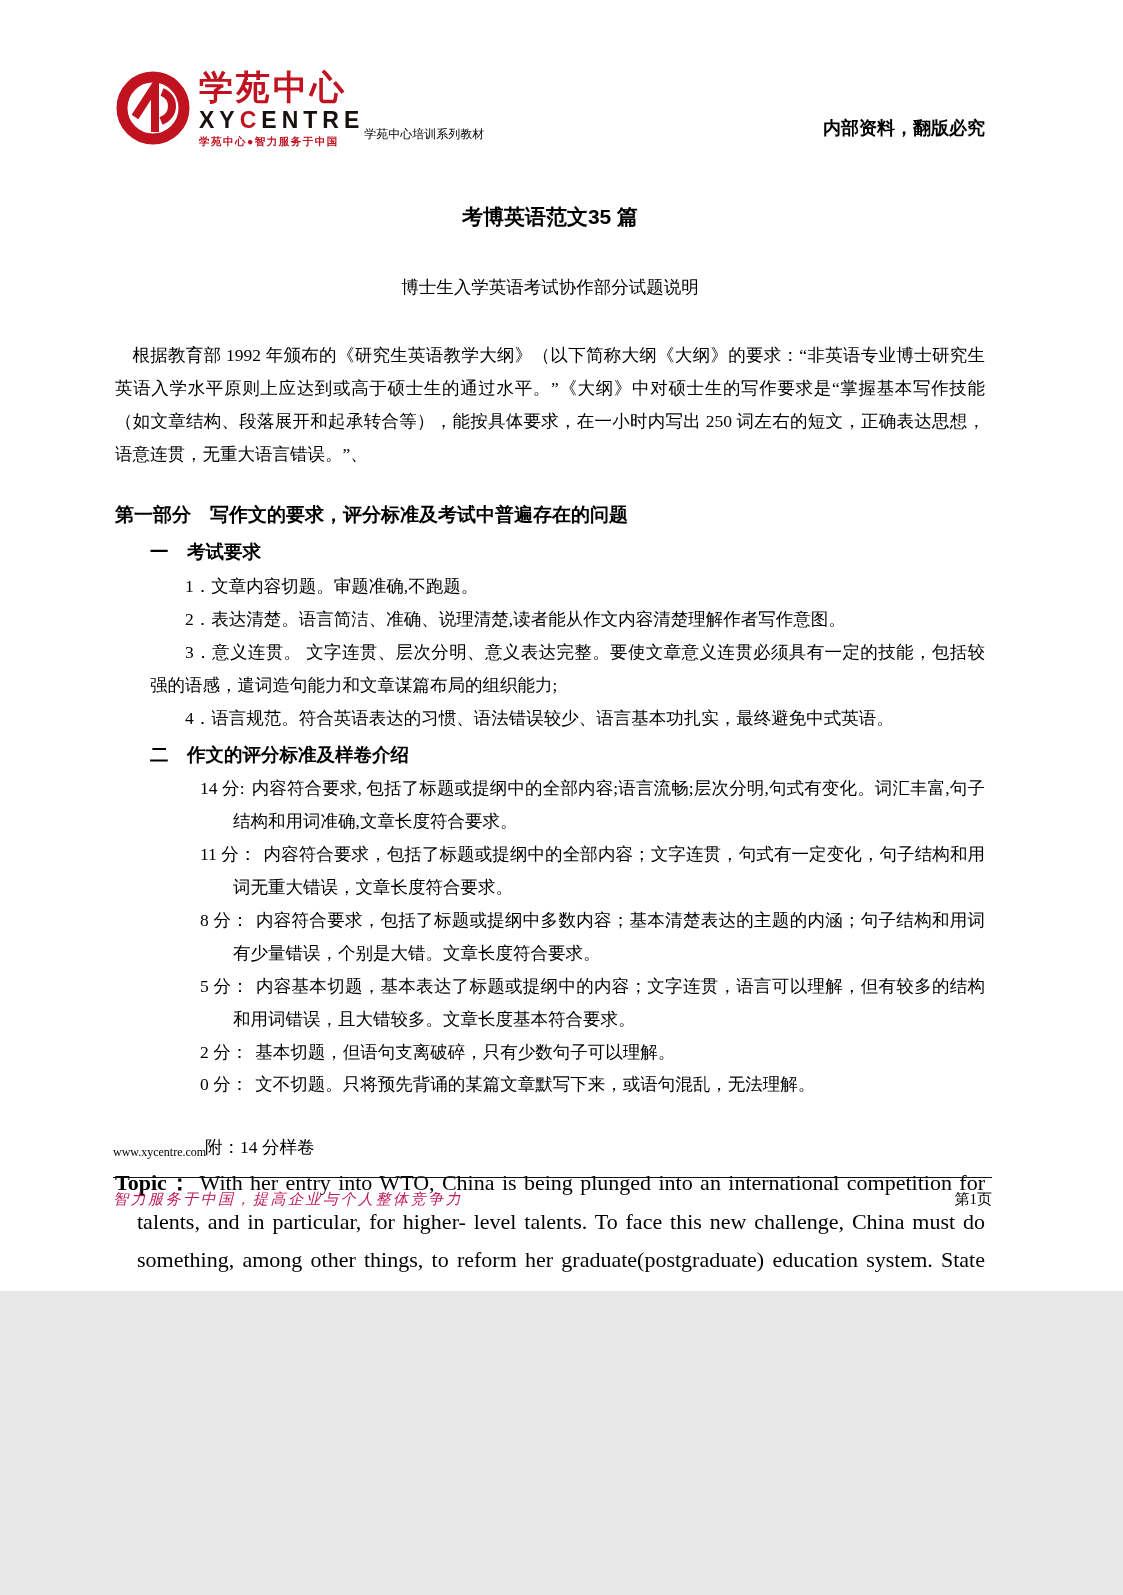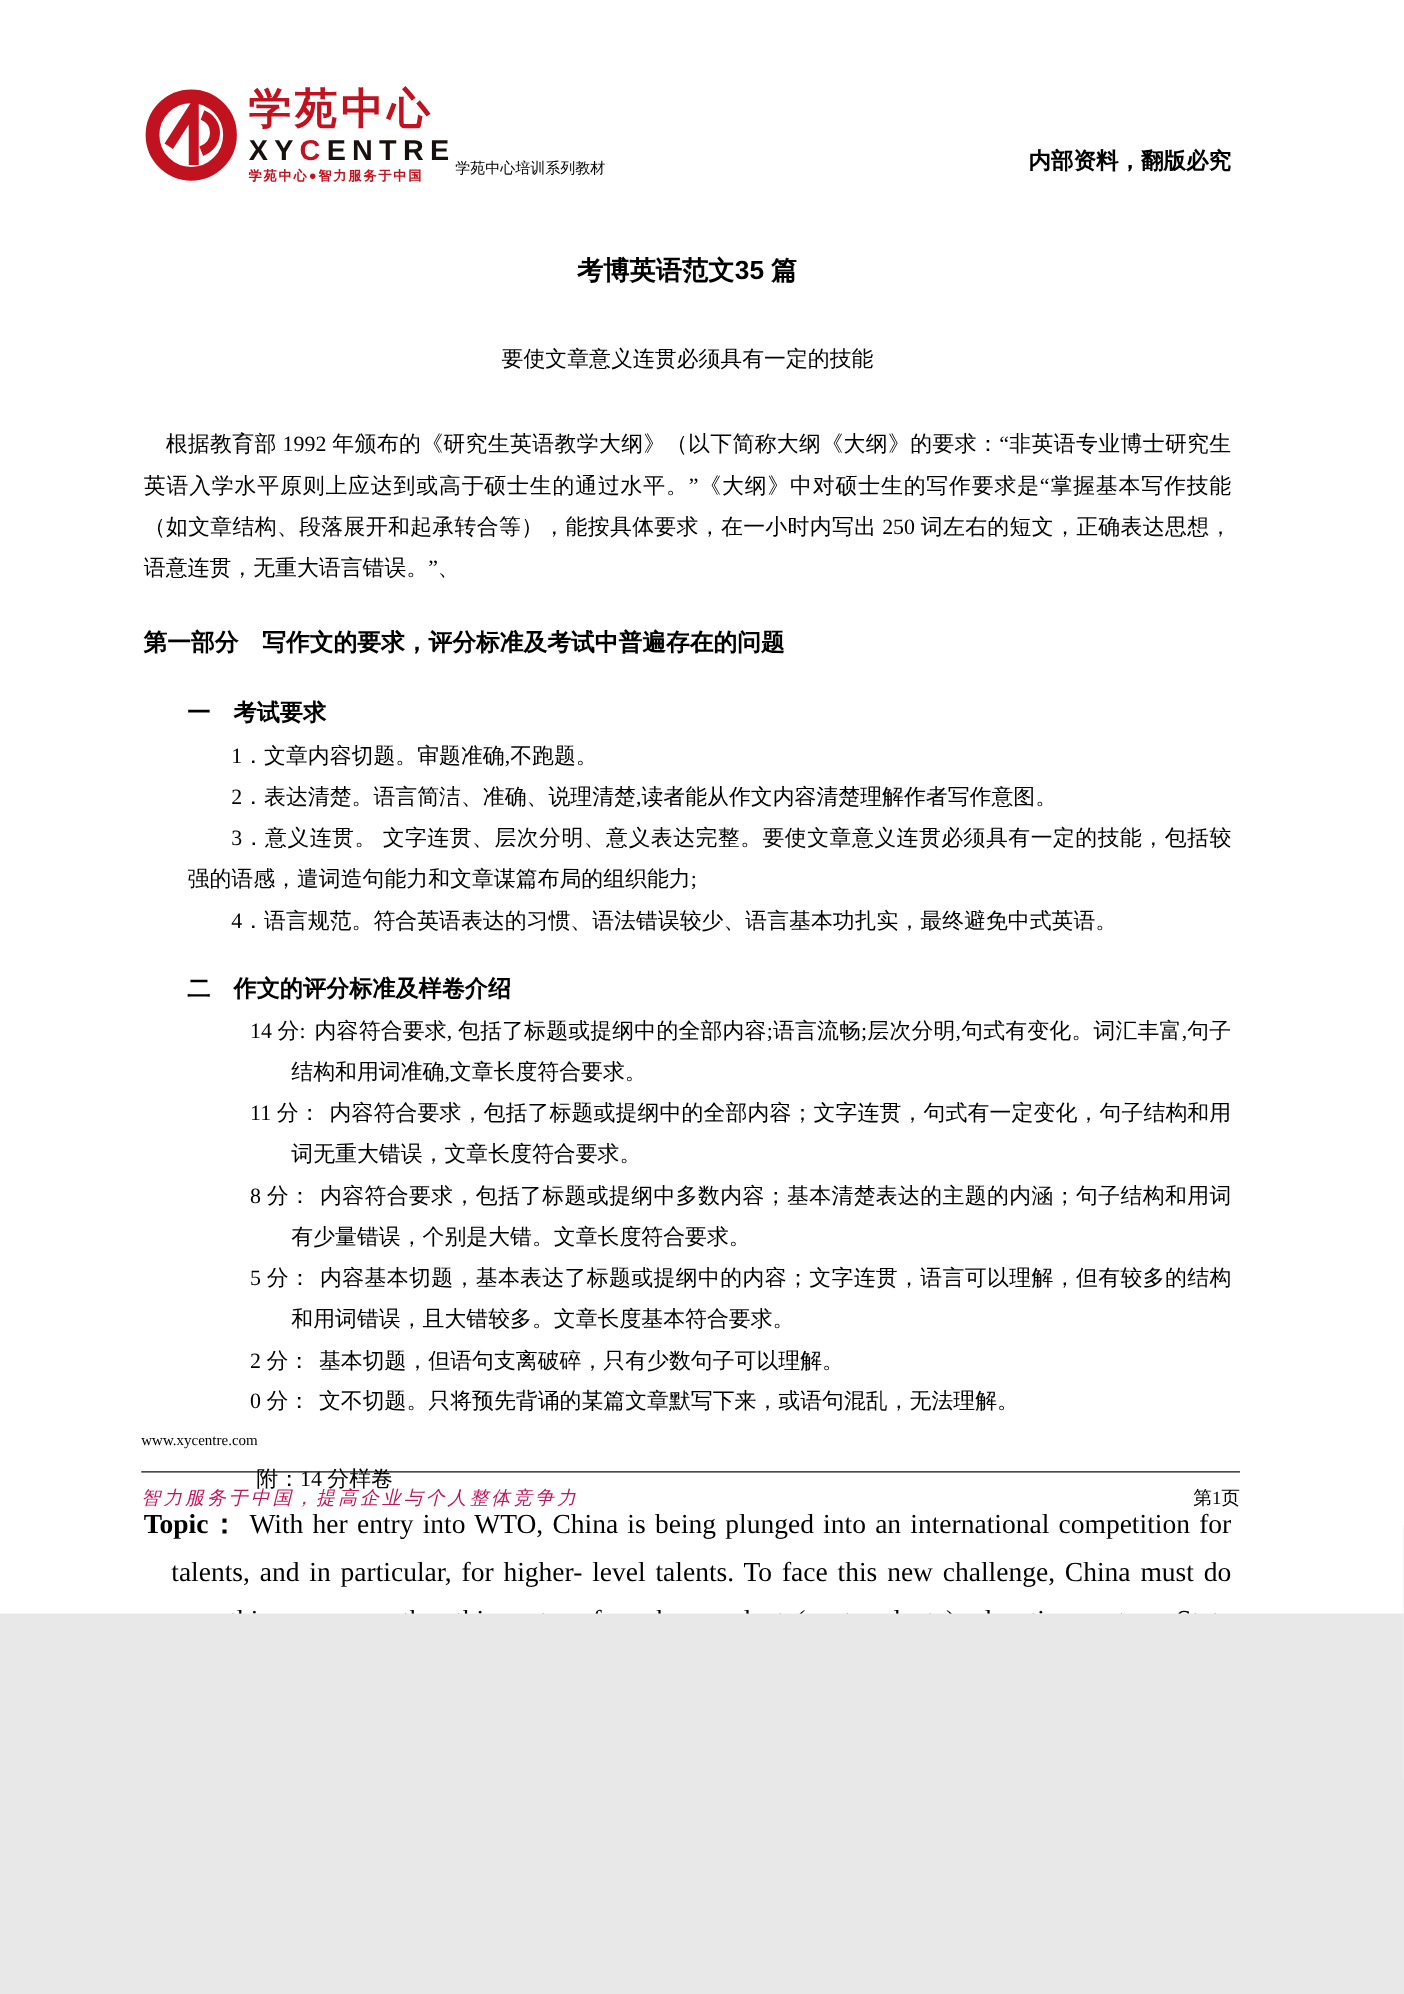--- a/index.html
+++ b/index.html
@@ -41,21 +41,21 @@
   .notice {
     margin-left: auto; font-size: 18px; font-weight: bold; padding-bottom: 1px;
     font-family: "Liberation Sans", "DejaVu Sans", sans-serif; white-space: nowrap; margin-top: 42px;
   }
 
   
   .title { margin-top: 50px; text-align: center; font-size: 21px; }
   .subtitle { margin-top: 35px; text-align: center; font-weight: normal; font-size: 17.5px; }
   .intro { margin-top: 35px; text-indent: 1em; text-align: justify; }
   .part-heading { margin-top: 26px; font-size: 19px; }
-  .sub-heading { margin-top: 21px; margin-left: 35px; font-size: 18.5px; }
+  .sub-heading { margin-top: 3px; margin-left: 35px; font-size: 18.5px; }
   .req-list { }
   .req-item { margin-left: 35px; text-indent: 35px; text-align: justify; }
   .score-list { }
   .score-item { margin-left: 85px; padding-left: 33px; text-indent: -33px; text-align: justify; }
   .score-label { margin-right: 7px; }
   .appendix { margin: 30px 0 0 90px; }
   .topic { margin-top: 0; padding-left: 22px; text-indent: -22px; font-size: 22px; text-align: justify; line-height: 1.75; }
   .topic-label { font-weight: bold; }
 
   
@@ -83,21 +83,21 @@
         <div class="brand-en"><span>XY</span><span class="red-c">C</span><span>ENTRE</span></div>
         <div class="logo-tagline">学苑中心●智力服务于中国</div>
       </div>
     </div>
     <div class="series-title">学苑中心培训系列教材</div>
     <div class="notice">内部资料，翻版必究</div>
   </header>
 
   <main>
     <h1 class="title hei">考博英语范文35 篇</h1>
-    <p class="subtitle">要使文章意义连贯必须具有一定的技能</p>
+    <p class="subtitle">博士生入学英语考试协作部分试题说明</p>
 
     <p class="intro">根据教育部 1992 年颁布的《研究生英语教学大纲》（以下简称大纲《大纲》的要求：“非英语专业博士研究生英语入学水平原则上应达到或高于硕士生的通过水平。”《大纲》中对硕士生的写作要求是“掌握基本写作技能（如文章结构、段落展开和起承转合等），能按具体要求，在一小时内写出 250 词左右的短文，正确表达思想，语意连贯，无重大语言错误。”、</p>
 
     <h2 class="part-heading hei">第一部分　写作文的要求，评分标准及考试中普遍存在的问题</h2>
 
     <h3 class="sub-heading hei">一　考试要求</h3>
     <div class="req-list">
       <p class="req-item">1．文章内容切题。审题准确,不跑题。</p>
       <p class="req-item">2．表达清楚。语言简洁、准确、说理清楚,读者能从作文内容清楚理解作者写作意图。</p>
       <p class="req-item">3．意义连贯。 文字连贯、层次分明、意义表达完整。要使文章意义连贯必须具有一定的技能，包括较强的语感，遣词造句能力和文章谋篇布局的组织能力;</p>

